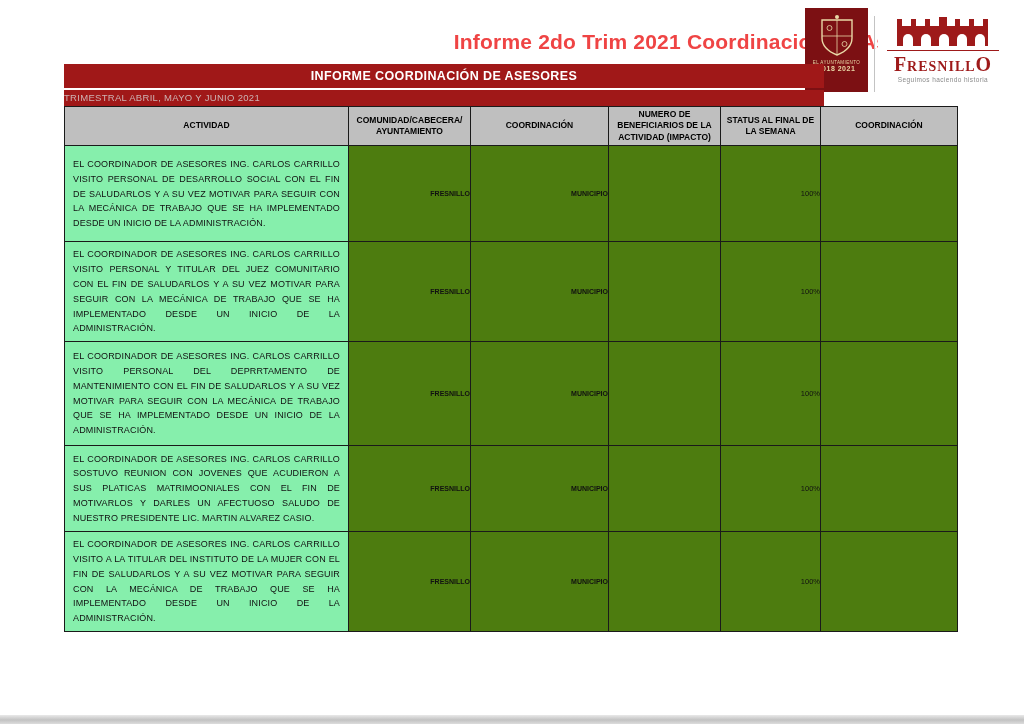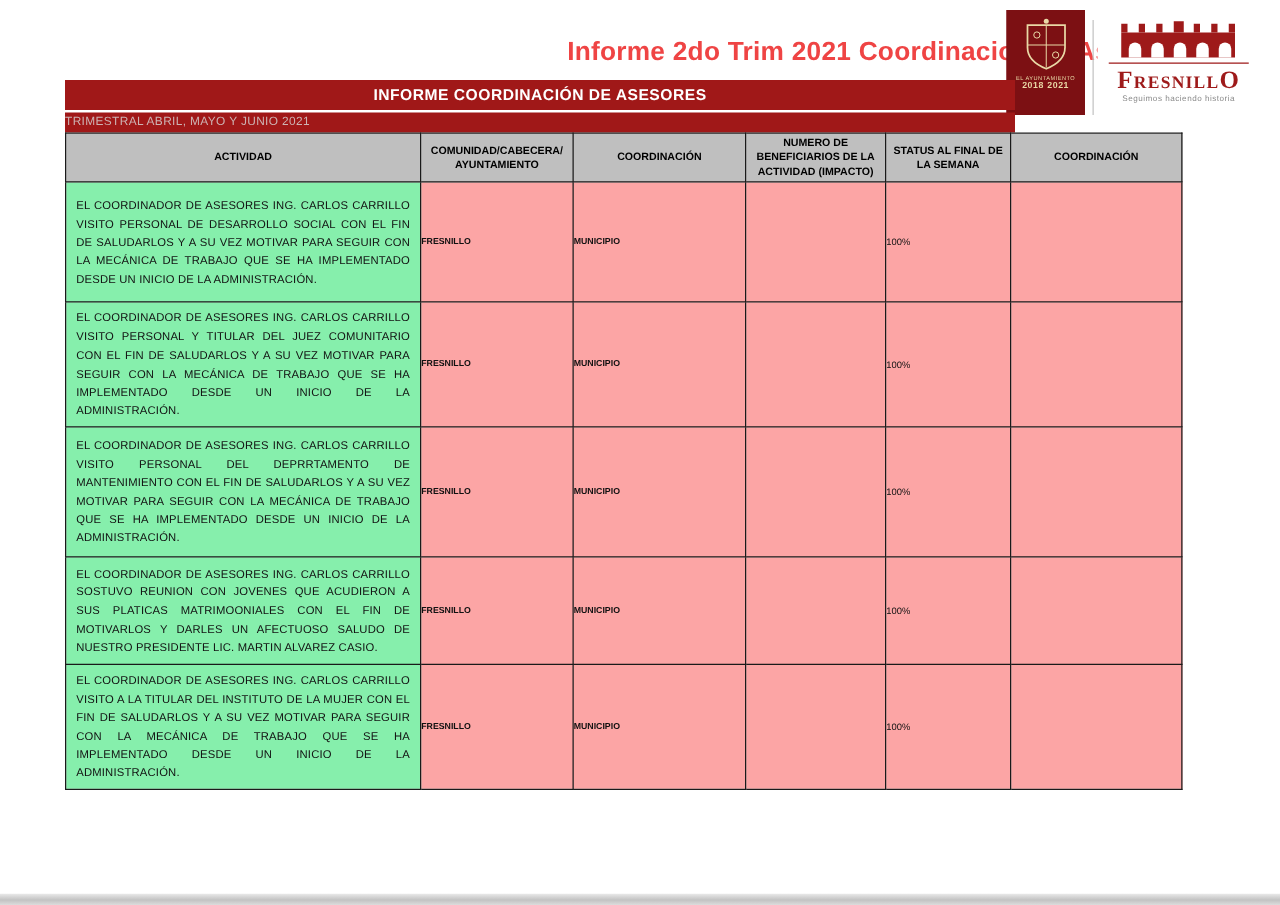--- a/index.html
+++ b/index.html
@@ -16,21 +16,21 @@
   .doc-title {
     position:absolute;
     left:64px; top:30px; width:893px;
     text-align:right;
     font-size:21px;
     font-weight:bold;
     color:#ef4444;
     letter-spacing:0.2px;
   }
 
-  .report { position:absolute; left:52px; top:64px; width:760px; }
+  .report { position:absolute; left:64px; top:64px; width:760px; }
 
   .bar-title {
     height:24px; line-height:24px;
     background:#A01818;
     color:#ffffff;
     font-weight:bold;
     font-size:12.5px;
     text-align:center;
     letter-spacing:0.4px;
   }
@@ -68,22 +68,22 @@
   td.act {
     background:#86efac;
     font-size:9px;
     line-height:14.8px;
     text-align:justify;
     padding:5px 8px;
     letter-spacing:0.15px;
     color:#111;
   }
   td.gray {
-    background:#fca5a5;
-    text-align:left;
+    background:#4d7c0f;
+    text-align:right;
     font-size:7px;
     font-weight:bold;
     color:#111;
   }
   td.status { font-weight:normal; font-size:7.5px; }
 
   
   .crest {
     position:absolute;
     left:805px; top:8px;

